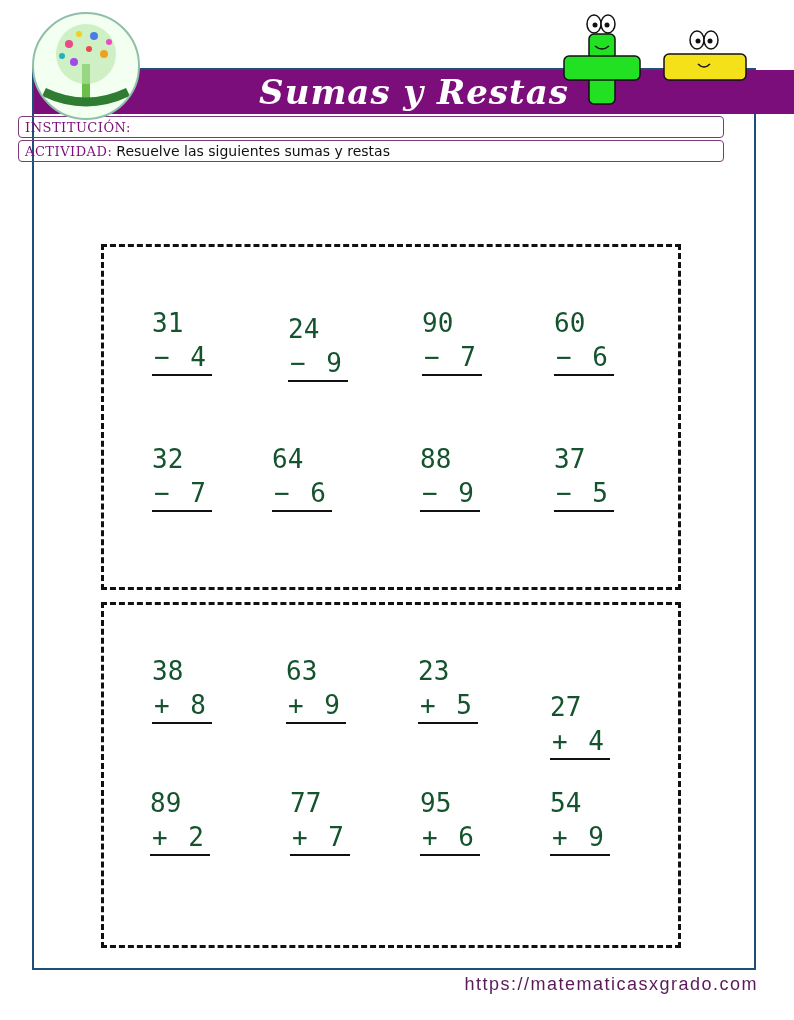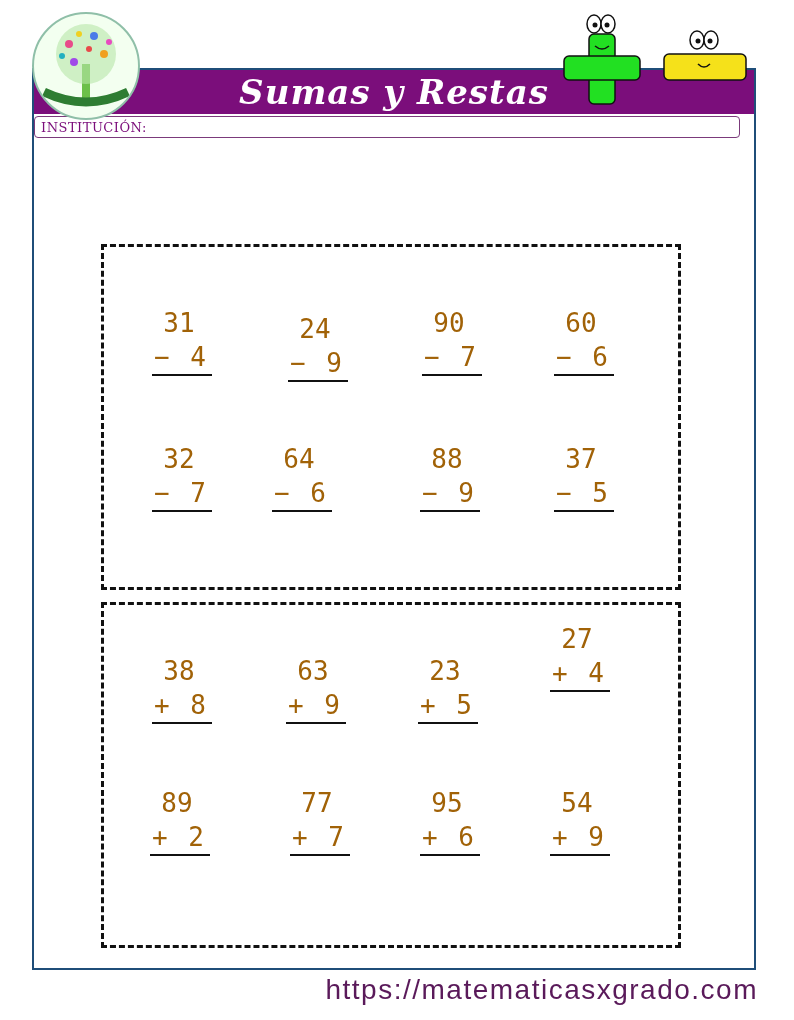--- a/index.html
+++ b/index.html
@@ -1,41 +1,41 @@
 <!DOCTYPE html>
 <html><head>
 <meta charset="utf-8">
 <style>
   html, body { margin:0; padding:0; background:#ffffff; }
   body { width:794px; height:1020px; position:relative; overflow:hidden; font-family:"DejaVu Sans", sans-serif; }
 
   .frame { position:absolute; left:32px; top:68px; width:724px; height:902px; border:2px solid #1f4e79; box-sizing:border-box; background:#fff; }
-  .banner { position:absolute; left:34px; top:70px; width:720px; height:44px; background:#7b0e7b; }
+  .banner { position:absolute; left:34px; top:70px; width:720px; height:44px; background:#7b0e7b;padding-left:40px; }
   .banner-title { position:absolute; left:0; right:0; top:2px; text-align:center; color:#fff; font-family:"DejaVu Serif", serif; font-style:italic; font-weight:bold; font-size:34px; letter-spacing:1px; }
 
   .logo { position:absolute; left:32px; top:12px; width:104px; height:104px; border-radius:50%; border:2px solid #8fbfa8; background:#f3fff0; overflow:hidden; z-index:3; }
 
   .plus-mascot { position:absolute; left:562px; top:14px; width:80px; height:92px; z-index:4; }
   .minus-mascot { position:absolute; left:662px; top:26px; width:86px; height:56px; z-index:4; }
 
-  .info-rows { position:absolute; left:34px; top:116px; width:706px; }
+  .info-rows { position:absolute; left:18px; top:116px; width:706px; }
   .info-row { height:22px; margin:0 0 2px 0; border:1px solid #7b3a7b; border-radius:4px; box-sizing:border-box; display:flex; align-items:center; padding-left:6px; }
   .info-label { color:#7b0e7b; font-family:"DejaVu Serif", serif; font-size:13px; letter-spacing:0.5px; }
   .info-value { color:#111; font-family:"DejaVu Sans", sans-serif; font-size:14px; margin-left:4px; }
 
   .box { position:absolute; border:3px dashed #111; box-sizing:border-box; }
   .box-sub { left:101px; top:244px; width:580px; height:346px; }
   .box-add { left:101px; top:602px; width:580px; height:346px; }
 
-  .problem { position:absolute; width:60px; font-family:"DejaVu Sans Mono", monospace; font-size:26px; color:#a16207; text-align:center; }
+  .problem { position:absolute; width:60px; font-family:"DejaVu Sans Mono", monospace; font-size:26px; color:#14532d; text-align:left; }
   .problem .top { height:34px; line-height:34px; padding-right:6px; }
   .problem .bottom { height:34px; line-height:34px; display:flex; justify-content:space-between; border-bottom:2px solid #111; padding:0 6px 0 0; }
   .problem .op { padding-left:2px; }
 
-  .footer-url { position:absolute; right:36px; top:974px; color:#5a1a5a; font-family:"Liberation Sans", sans-serif; font-size:28px; letter-spacing:1.5px; }
+  .footer-url { position:absolute; right:36px; top:974px; color:#5a1a5a; font-family:"Liberation Sans", sans-serif; font-size:18px; letter-spacing:1.5px; }
 </style>
 </head>
 <body>
 
 <div class="frame"></div>
 
 <div class="banner">
   <div class="banner-title">Sumas y Restas</div>
 </div>
 
@@ -76,20 +76,24 @@
     <circle cx="36" cy="15" r="2.5" fill="#111"></circle>
       <circle cx="48" cy="15" r="2.5" fill="#111"></circle>
     <path d="M36 38 Q42 44 48 38" stroke="#111" stroke-width="1.5" fill="none"></path>
   </svg>
 </div>
 
 <div class="info-rows">
   <div class="info-row">
     <span class="info-label">INSTITUCIÓN:</span>
   </div>
+  <div class="info-row">
+    <span class="info-label">ACTIVIDAD:</span>
+    <span class="info-value">Resuelve las siguientes sumas y restas</span>
+  </div>
 </div>
 
 <div class="box box-sub"></div>
 <div class="box box-add"></div>
 
 <div>
   <div class="problem" style="left:152px;top:306px">
       <div class="top">31</div>
       <div class="bottom">
         <span class="op">−</span>
@@ -162,21 +166,21 @@
         <span>9</span>
       </div>
     </div>
   <div class="problem" style="left:418px;top:654px">
       <div class="top">23</div>
       <div class="bottom">
         <span class="op">+</span>
         <span>5</span>
       </div>
     </div>
-  <div class="problem" style="left:550px;top:622px">
+  <div class="problem" style="left:550px;top:690px">
       <div class="top">27</div>
       <div class="bottom">
         <span class="op">+</span>
         <span>4</span>
       </div>
     </div>
   <div class="problem" style="left:150px;top:786px">
       <div class="top">89</div>
       <div class="bottom">
         <span class="op">+</span>

